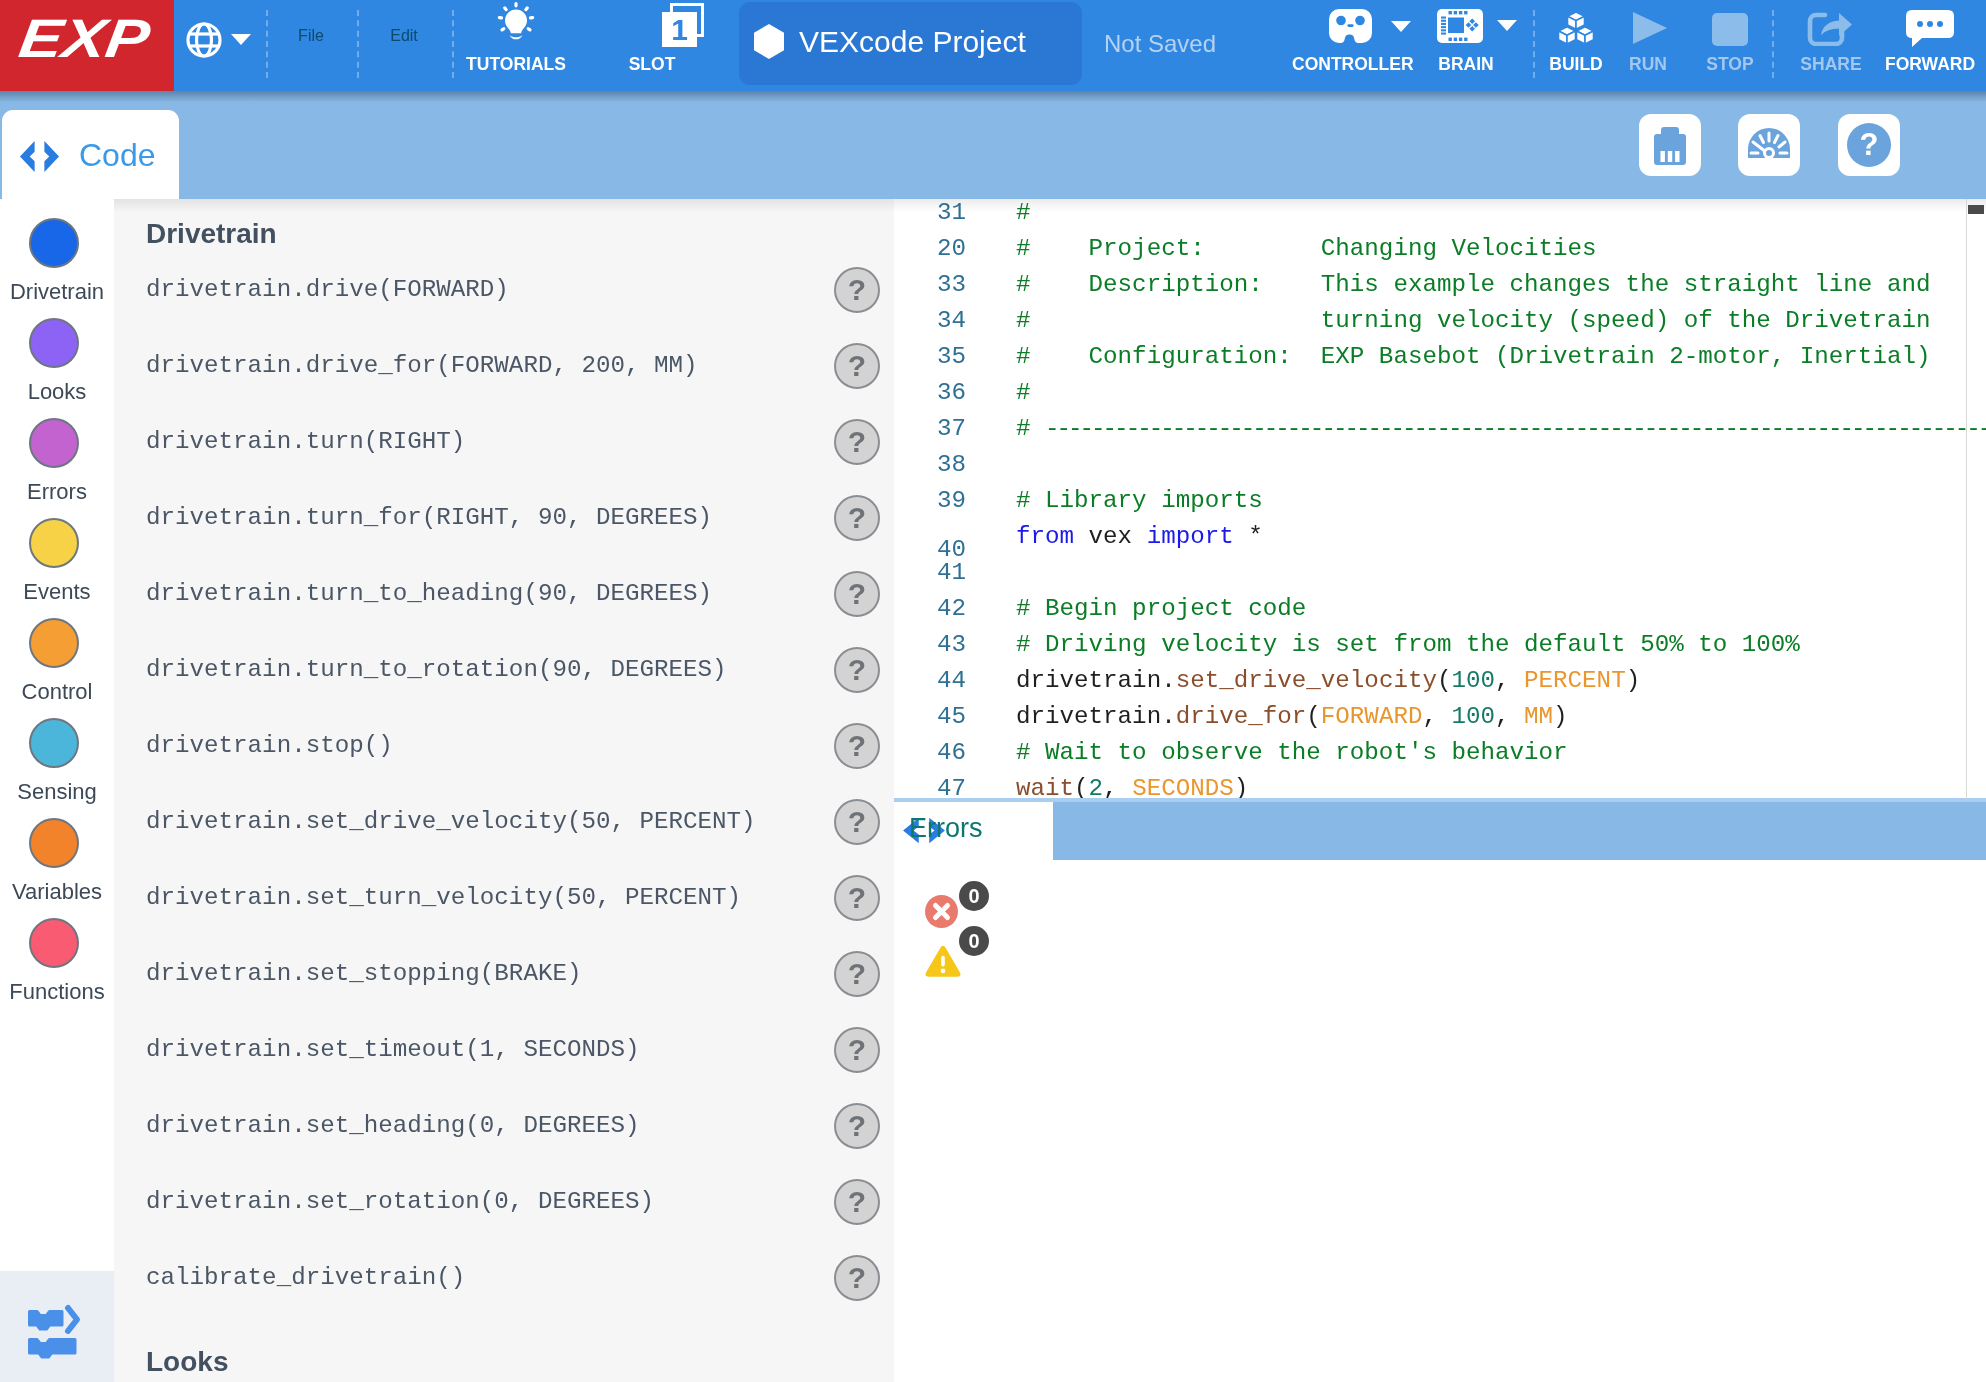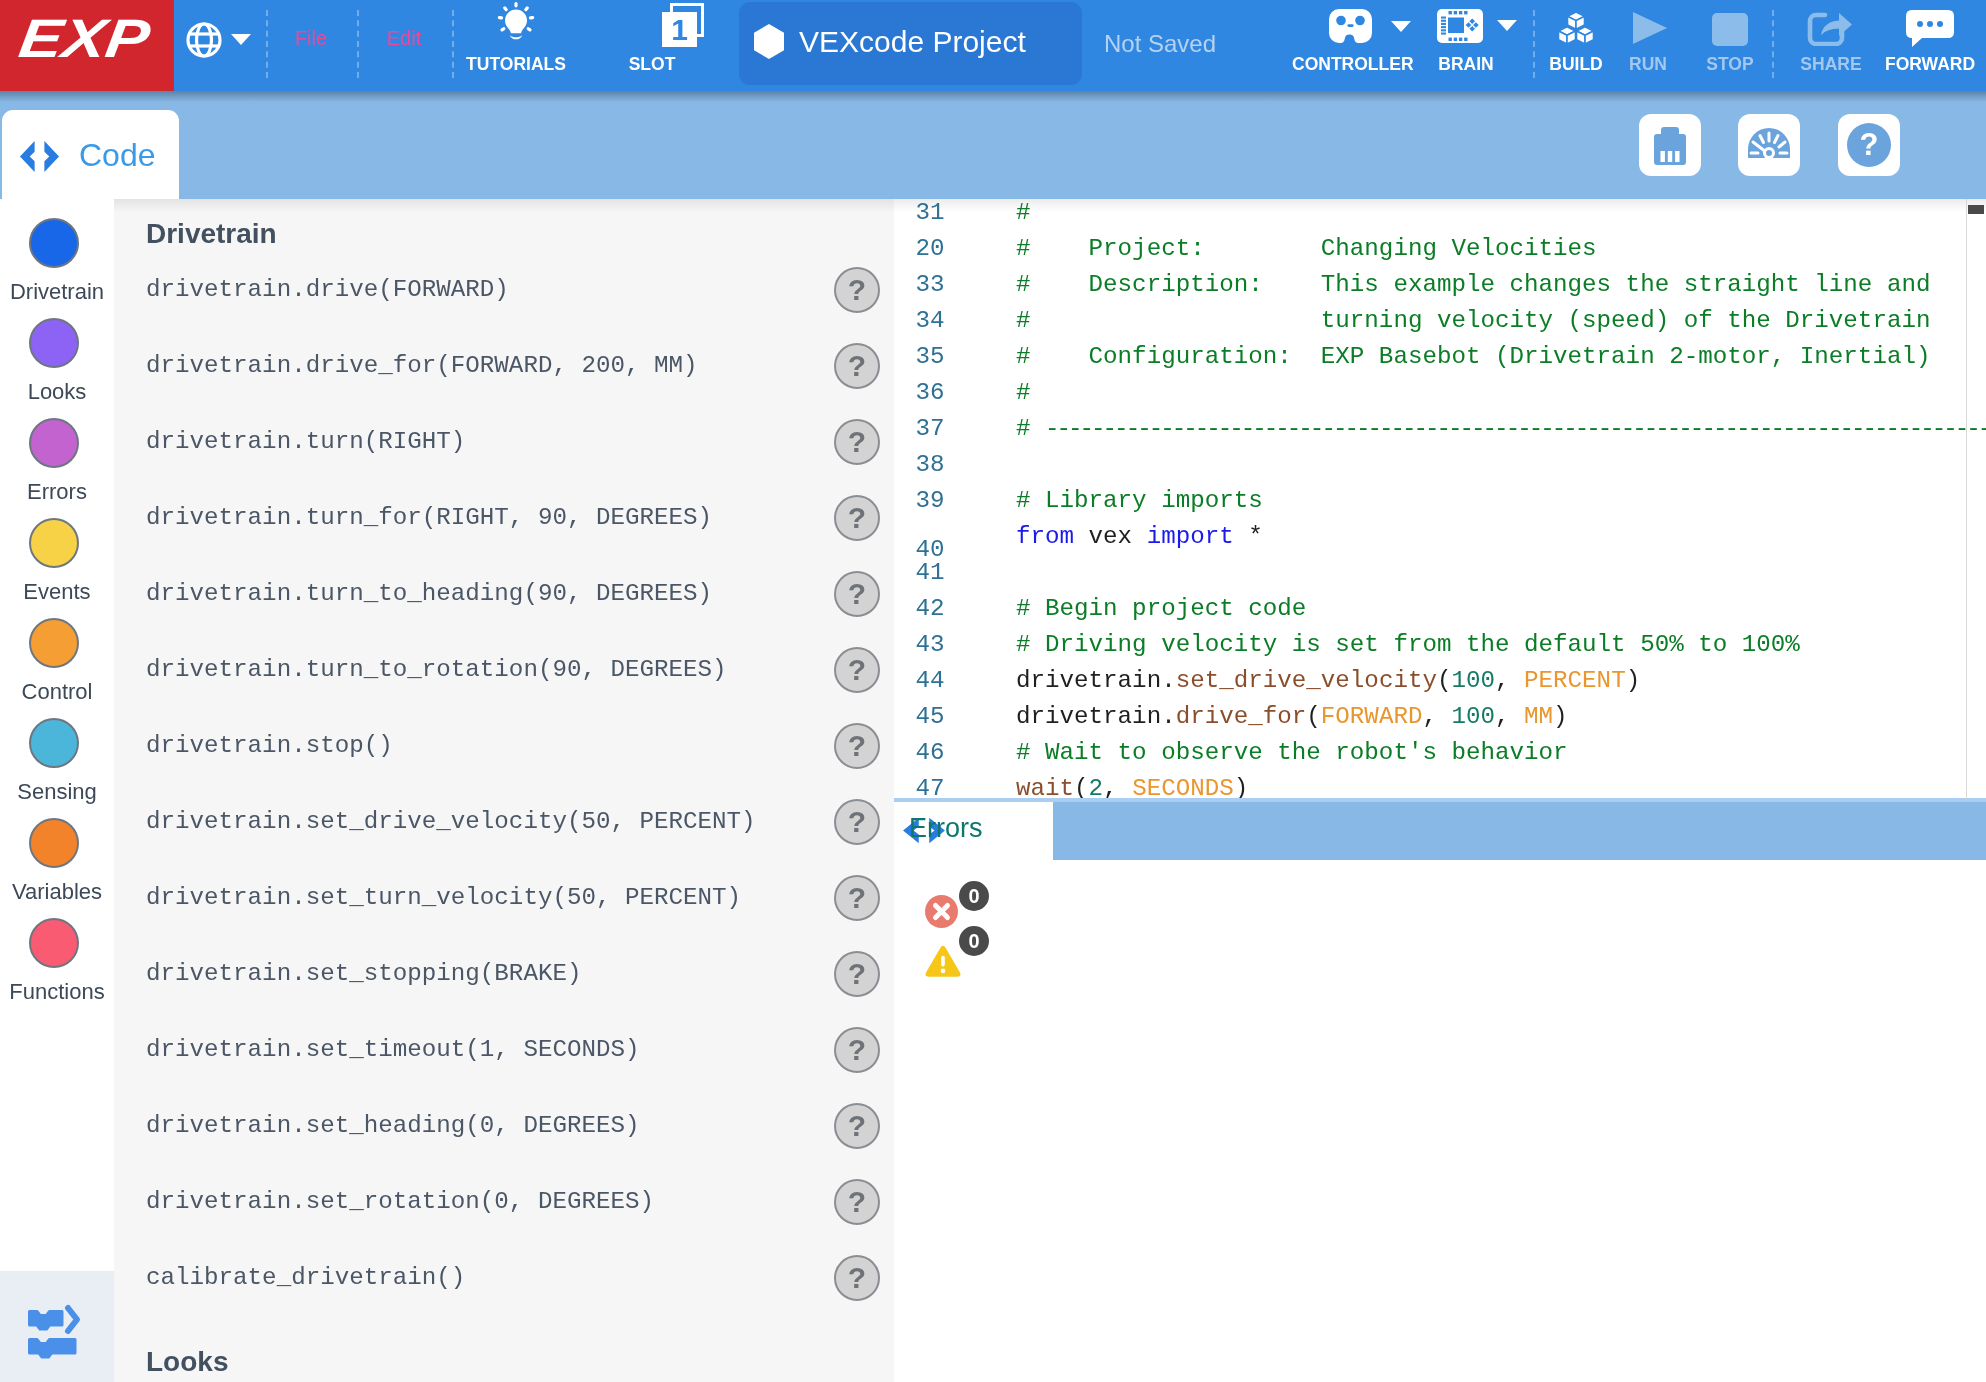--- a/index.html
+++ b/index.html
@@ -5,21 +5,21 @@
   html,body{margin:0;padding:0;}
   body{width:1986px;height:1382px;position:relative;overflow:hidden;background:#fff;
        font-family:"Liberation Sans",sans-serif;}
   .abs{position:absolute;}
   
   #topbar{position:absolute;left:0;top:0;width:1986px;height:91px;background:#2f87e2;}
   #logo{position:absolute;left:0;top:0;width:174px;height:91px;background:#d2262e;}
   #logo .exp{position:absolute;left:16px;top:11px;font-style:italic;font-weight:bold;
        font-size:54px;line-height:54px;color:#fff;transform:skewX(-8deg) scaleX(1.2);transform-origin:left bottom;}
   .vsep{position:absolute;top:10px;height:68px;width:0;border-left:2px dashed rgba(255,255,255,0.32);}
-  .menu{position:absolute;top:0;color:#ec4899;font-size:20px;}
+  .menu{position:absolute;top:0;color:#0c4a6e;font-size:16px;}
   .tblbl{position:absolute;color:#fff;font-size:17.5px;font-weight:bold;text-align:center;}
   .tblbl.dis{color:#a3c8ef;}
   
   #bar2{position:absolute;left:0;top:91px;width:1986px;height:108px;background:#87b8e6;}
   #bar2shadow{position:absolute;left:0;top:0;width:100%;height:11px;
        background:linear-gradient(180deg,rgba(30,50,75,0.40),rgba(30,50,75,0));}
   #codetab{position:absolute;left:2px;top:110px;width:177px;height:89px;background:#ffffff;
        border-radius:11px 11px 0 0;}
   .sqbtn{position:absolute;top:114px;width:62px;height:62px;background:#fff;border-radius:12px;}
   
@@ -31,21 +31,21 @@
   .cat{position:absolute;left:0;width:114px;text-align:center;color:#3d4957;font-size:22px;}
   .circ{position:absolute;left:29px;width:46px;height:46px;border-radius:50%;border:2px solid #6e7680;}
   #blockbox{position:absolute;left:0;top:1271px;width:114px;height:111px;background:#e9eef4;}
   
   .phead{position:absolute;left:146px;color:#42505f;font-size:28px;font-weight:bold;}
   .cmd{position:absolute;left:146px;height:36px;line-height:36px;white-space:pre;
        font-family:"Liberation Mono",monospace;font-size:24.2px;color:#4b5766;}
   .qm{position:absolute;left:834px;width:42px;height:42px;border-radius:50%;background:#d3d3d3;
       border:2px solid #8a8e93;color:#6f7277;font-size:30px;font-weight:bold;text-align:center;line-height:42px;}
   
-  .ln{position:absolute;left:894px;width:72px;text-align:center;height:36px;line-height:36px;
+  .ln{position:absolute;left:894px;width:72px;text-align:right;height:36px;line-height:36px;
       font-family:"Liberation Mono",monospace;font-size:24.2px;color:#2e7195;}
   .cl{position:absolute;left:1016px;height:36px;line-height:36px;white-space:pre;
       font-family:"Liberation Mono",monospace;font-size:24.2px;color:#1f1f1f;}
   .c{color:#0b7d26;} 
   .k{color:#1b1aea;} 
   .f{color:#8b4e2c;} 
   .n{color:#157a66;} 
   .o{color:#e8962d;} 
   
   #sbtrack{position:absolute;left:1966px;top:199px;width:20px;height:600px;border-left:1px solid #d8d8d8;}

